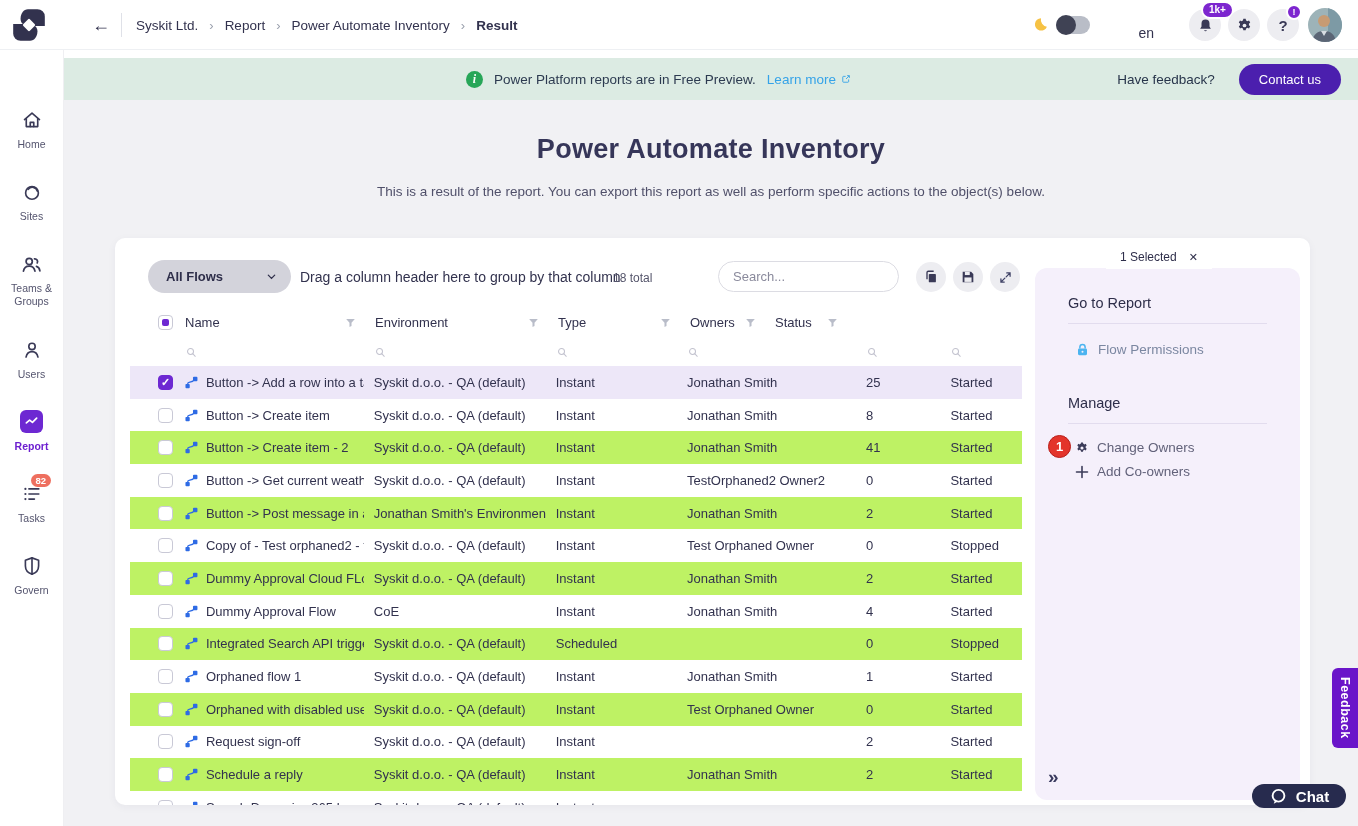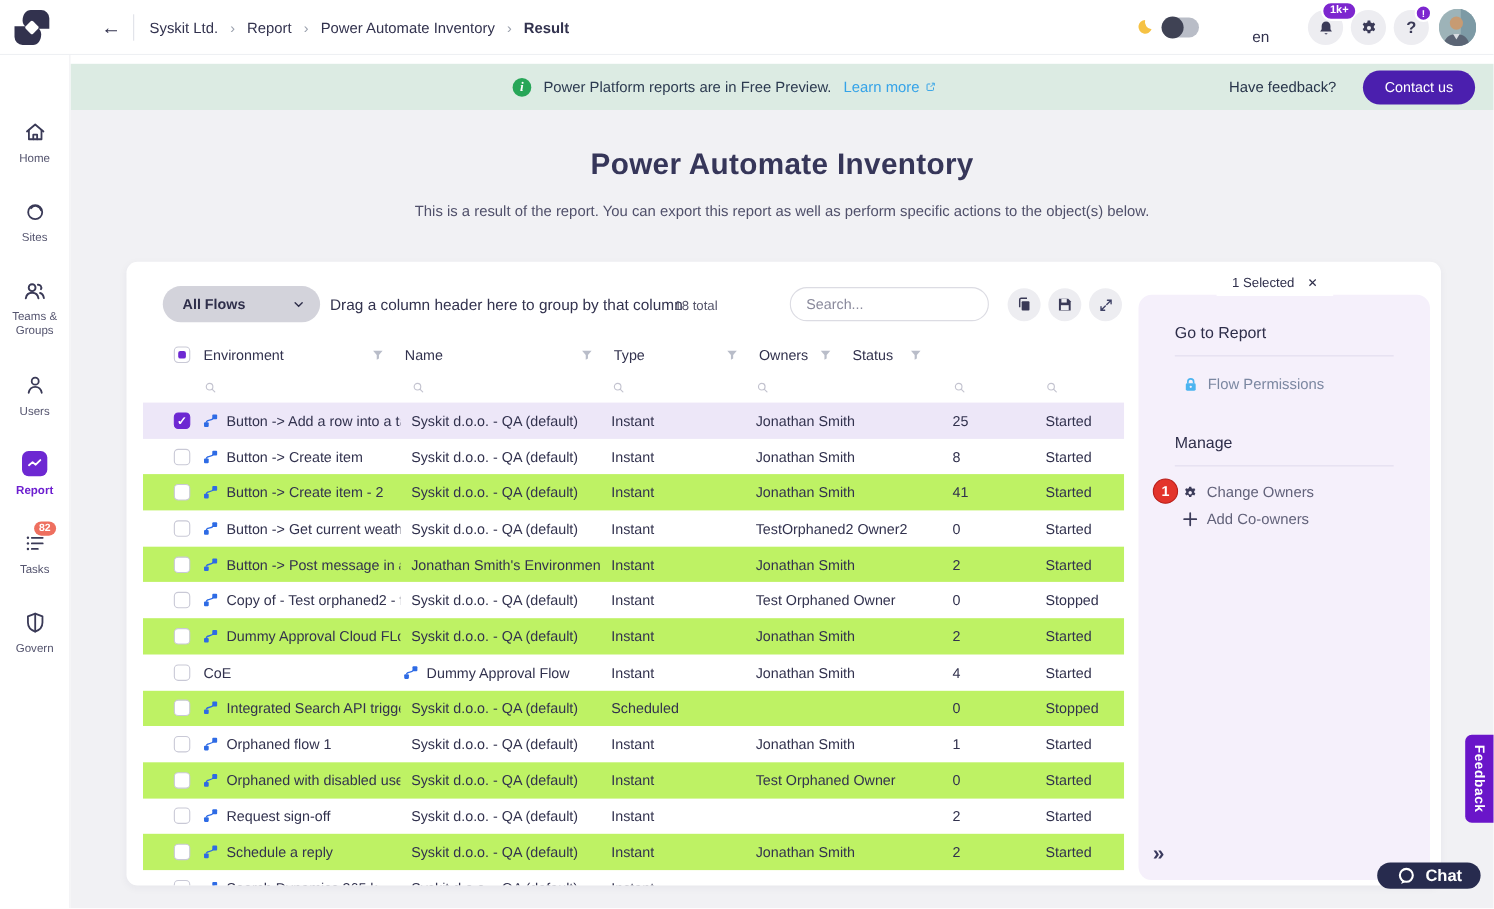--- a/index.html
+++ b/index.html
@@ -288,28 +288,28 @@
       <svg width="15" height="15" viewBox="0 0 18 18">
         <path d="M10.5 3.5h4v4M14.2 3.8 9.8 8.2M7.5 14.5h-4v-4M3.8 14.2l4.4-4.4" fill="none" stroke="#3f4266" stroke-width="1.5" stroke-linecap="round"></path>
       </svg>
     </div>
 
     <div class="tablewrap">
       <div class="thead" id="thead">
           <div class="hcell cell-check" style="width: 45px;">
             <div class="cb indet"></div>
           </div>
+          <div class="hcell" style="width: 190px;">
+            <span class="hlabel">Name</span>
+            <svg width="13" height="13" viewBox="0 0 18 18">
+              <path d="M3 4h12l-4.6 5.3v4.4L7.6 15.2V9.3z" fill="#b9bdc9"></path>
+            </svg>
+          </div>
           <div class="hcell" style="width: 183px;">
             <span class="hlabel">Environment</span>
-            <svg width="13" height="13" viewBox="0 0 18 18">
-              <path d="M3 4h12l-4.6 5.3v4.4L7.6 15.2V9.3z" fill="#b9bdc9"></path>
-            </svg>
-          </div>
-          <div class="hcell" style="width: 190px;">
-            <span class="hlabel">Name</span>
             <svg width="13" height="13" viewBox="0 0 18 18">
               <path d="M3 4h12l-4.6 5.3v4.4L7.6 15.2V9.3z" fill="#b9bdc9"></path>
             </svg>
           </div>
           <div class="hcell" style="width: 132px;">
             <span class="hlabel">Type</span>
             <svg width="13" height="13" viewBox="0 0 18 18">
               <path d="M3 4h12l-4.6 5.3v4.4L7.6 15.2V9.3z" fill="#b9bdc9"></path>
             </svg>
           </div>
@@ -489,29 +489,29 @@
             <div class="tcell" style="width: 183px;">Syskit d.o.o. - QA (default)</div>
             <div class="tcell" style="width: 132px;">Instant</div>
             <div class="tcell" style="width: 180px;">Jonathan Smith</div>
             <div class="tcell" style="width: 85px;">2</div>
             <div class="tcell" style="width: 82px;">Started</div>
           </div>
           <div class="trow">
             <div class="tcell cell-check" style="width: 45px; padding-left: 28px;">
               <div class="cb"></div>
             </div>
+            <div class="tcell namecell" style="width: 190px;">
+              <svg width="13" height="13" viewBox="0 0 14 14" style="flex:none">
+                <rect x="0.5" y="8.5" width="4.6" height="4.6" rx="1" fill="#2e6be5"></rect>
+                <rect x="8.6" y="0.8" width="4.8" height="4.8" rx="1" fill="#2e6be5"></rect>
+                <path d="M2.8 8.6C2.8 5.2 7.6 8.4 10.6 3.4" fill="none" stroke="#2e6be5" stroke-width="1.3"></path>
+              </svg>
+              <span>Dummy Approval Flow</span>
+            </div>
             <div class="tcell" style="width: 183px;">CoE</div>
-            <div class="tcell namecell" style="width: 190px;">
-              <svg width="13" height="13" viewBox="0 0 14 14" style="flex:none">
-                <rect x="0.5" y="8.5" width="4.6" height="4.6" rx="1" fill="#2e6be5"></rect>
-                <rect x="8.6" y="0.8" width="4.8" height="4.8" rx="1" fill="#2e6be5"></rect>
-                <path d="M2.8 8.6C2.8 5.2 7.6 8.4 10.6 3.4" fill="none" stroke="#2e6be5" stroke-width="1.3"></path>
-              </svg>
-              <span>Dummy Approval Flow</span>
-            </div>
             <div class="tcell" style="width: 132px;">Instant</div>
             <div class="tcell" style="width: 180px;">Jonathan Smith</div>
             <div class="tcell" style="width: 85px;">4</div>
             <div class="tcell" style="width: 82px;">Started</div>
           </div>
           <div class="trow shade">
             <div class="tcell cell-check" style="width: 45px; padding-left: 28px;">
               <div class="cb"></div>
             </div>
             <div class="tcell namecell" style="width: 190px;">

